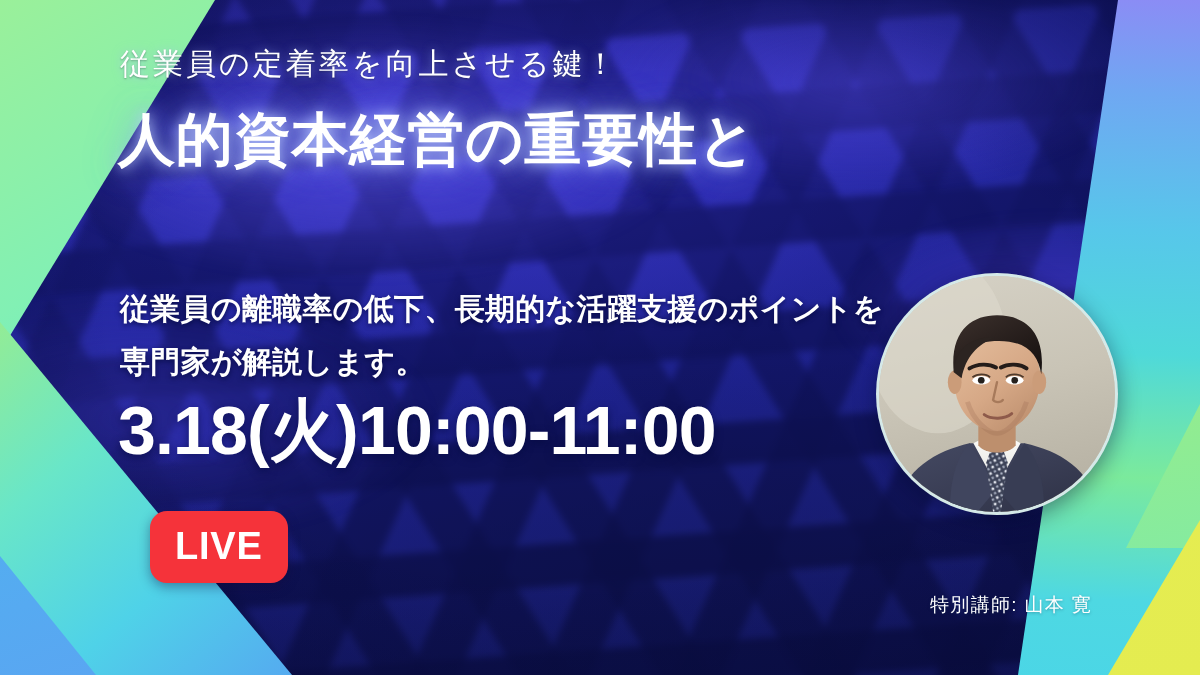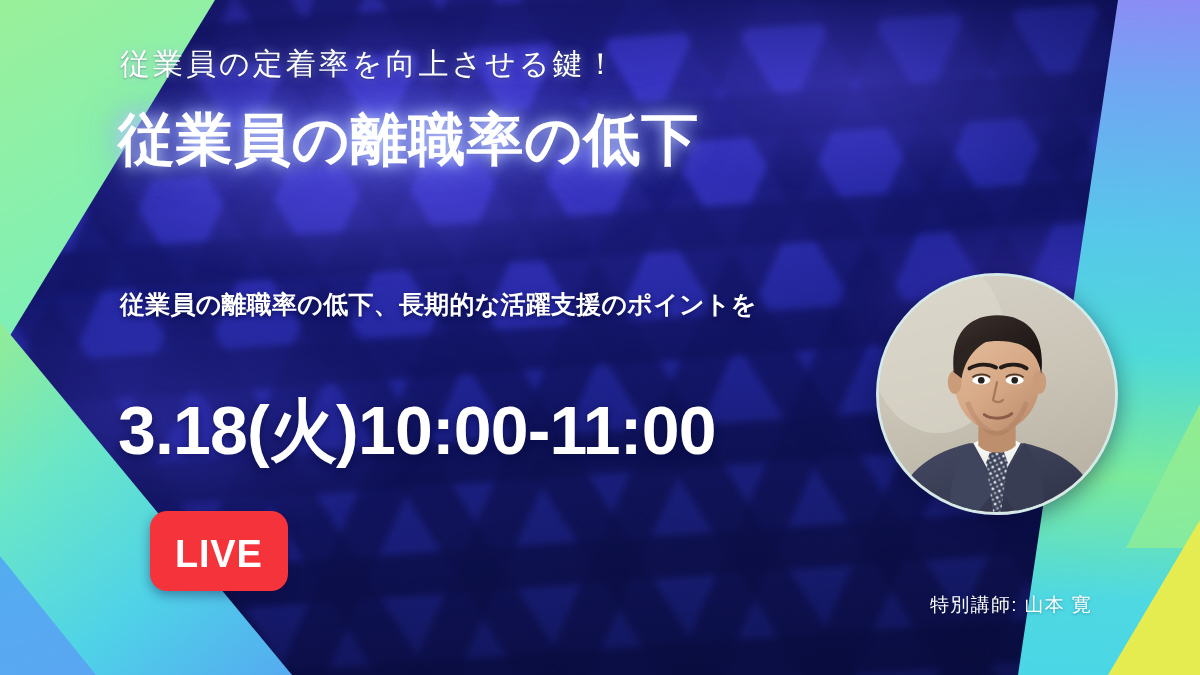--- a/index.html
+++ b/index.html
@@ -141,21 +141,21 @@
       0 0 46px rgba(110,130,255,0.45);
     white-space: nowrap;
   }
   .headline .line { display: block; }
 
   .lead {
     position: absolute;
     left: 120px;
     top: 283px;
     color: #ffffff;
-    font-size: 25px;
+    font-size: 30px;
     font-weight: 700;
     line-height: 1.75;
     letter-spacing: 0.01em;
     text-shadow: 0 2px 5px rgba(4,8,60,0.75);
     white-space: nowrap;
   }
   .lead .line { display: block; }
 
   .datetime {
     position: absolute;
@@ -178,21 +178,21 @@
     gap: 28px;
   }
   .badge {
     background: #f5333a;
     color: #ffffff;
     border-radius: 17px;
     font-size: 38px;
     font-weight: 700;
     letter-spacing: 0.02em;
     line-height: 1;
-    padding: 24px 25px 18px;
+    padding: 16px 25px 18px;
     min-width: 118px;
     text-align: center;
     box-shadow: 0 4px 12px rgba(20,10,60,0.4);
   }
   .badge.jp { letter-spacing: 0.01em; padding: 15px 21px 19px; min-width: 0; }
 
   
   .portrait {
     position: absolute;
     left: 876px;
@@ -236,25 +236,26 @@
   <div class="accent accent-left-bottom-strip"></div>
   <div class="accent accent-right"></div>
   <div class="accent accent-right-green"></div>
   <div class="accent accent-right-corner"></div>
 
   <div class="content">
 
     <div class="eyebrow">従業員の定着率を向上させる鍵！</div>
 
     <div class="headline">
-      <span class="line">従業員の離職率の低下</span>
+      <span class="line">人的資本経営の重要性と</span>
     </div>
 
     <div class="lead">
       <span class="line">従業員の離職率の低下、長期的な活躍支援のポイントを</span>
+      <span class="line">専門家が解説します。</span>
     </div>
 
     <div class="datetime">3.18(火)10:00-11:00</div>
 
     <div class="badges">
       <div class="badge">LIVE</div>
     </div>
 
     <div class="portrait">
       <svg viewBox="0 0 240 240" preserveAspectRatio="xMidYMid slice" aria-hidden="true">

